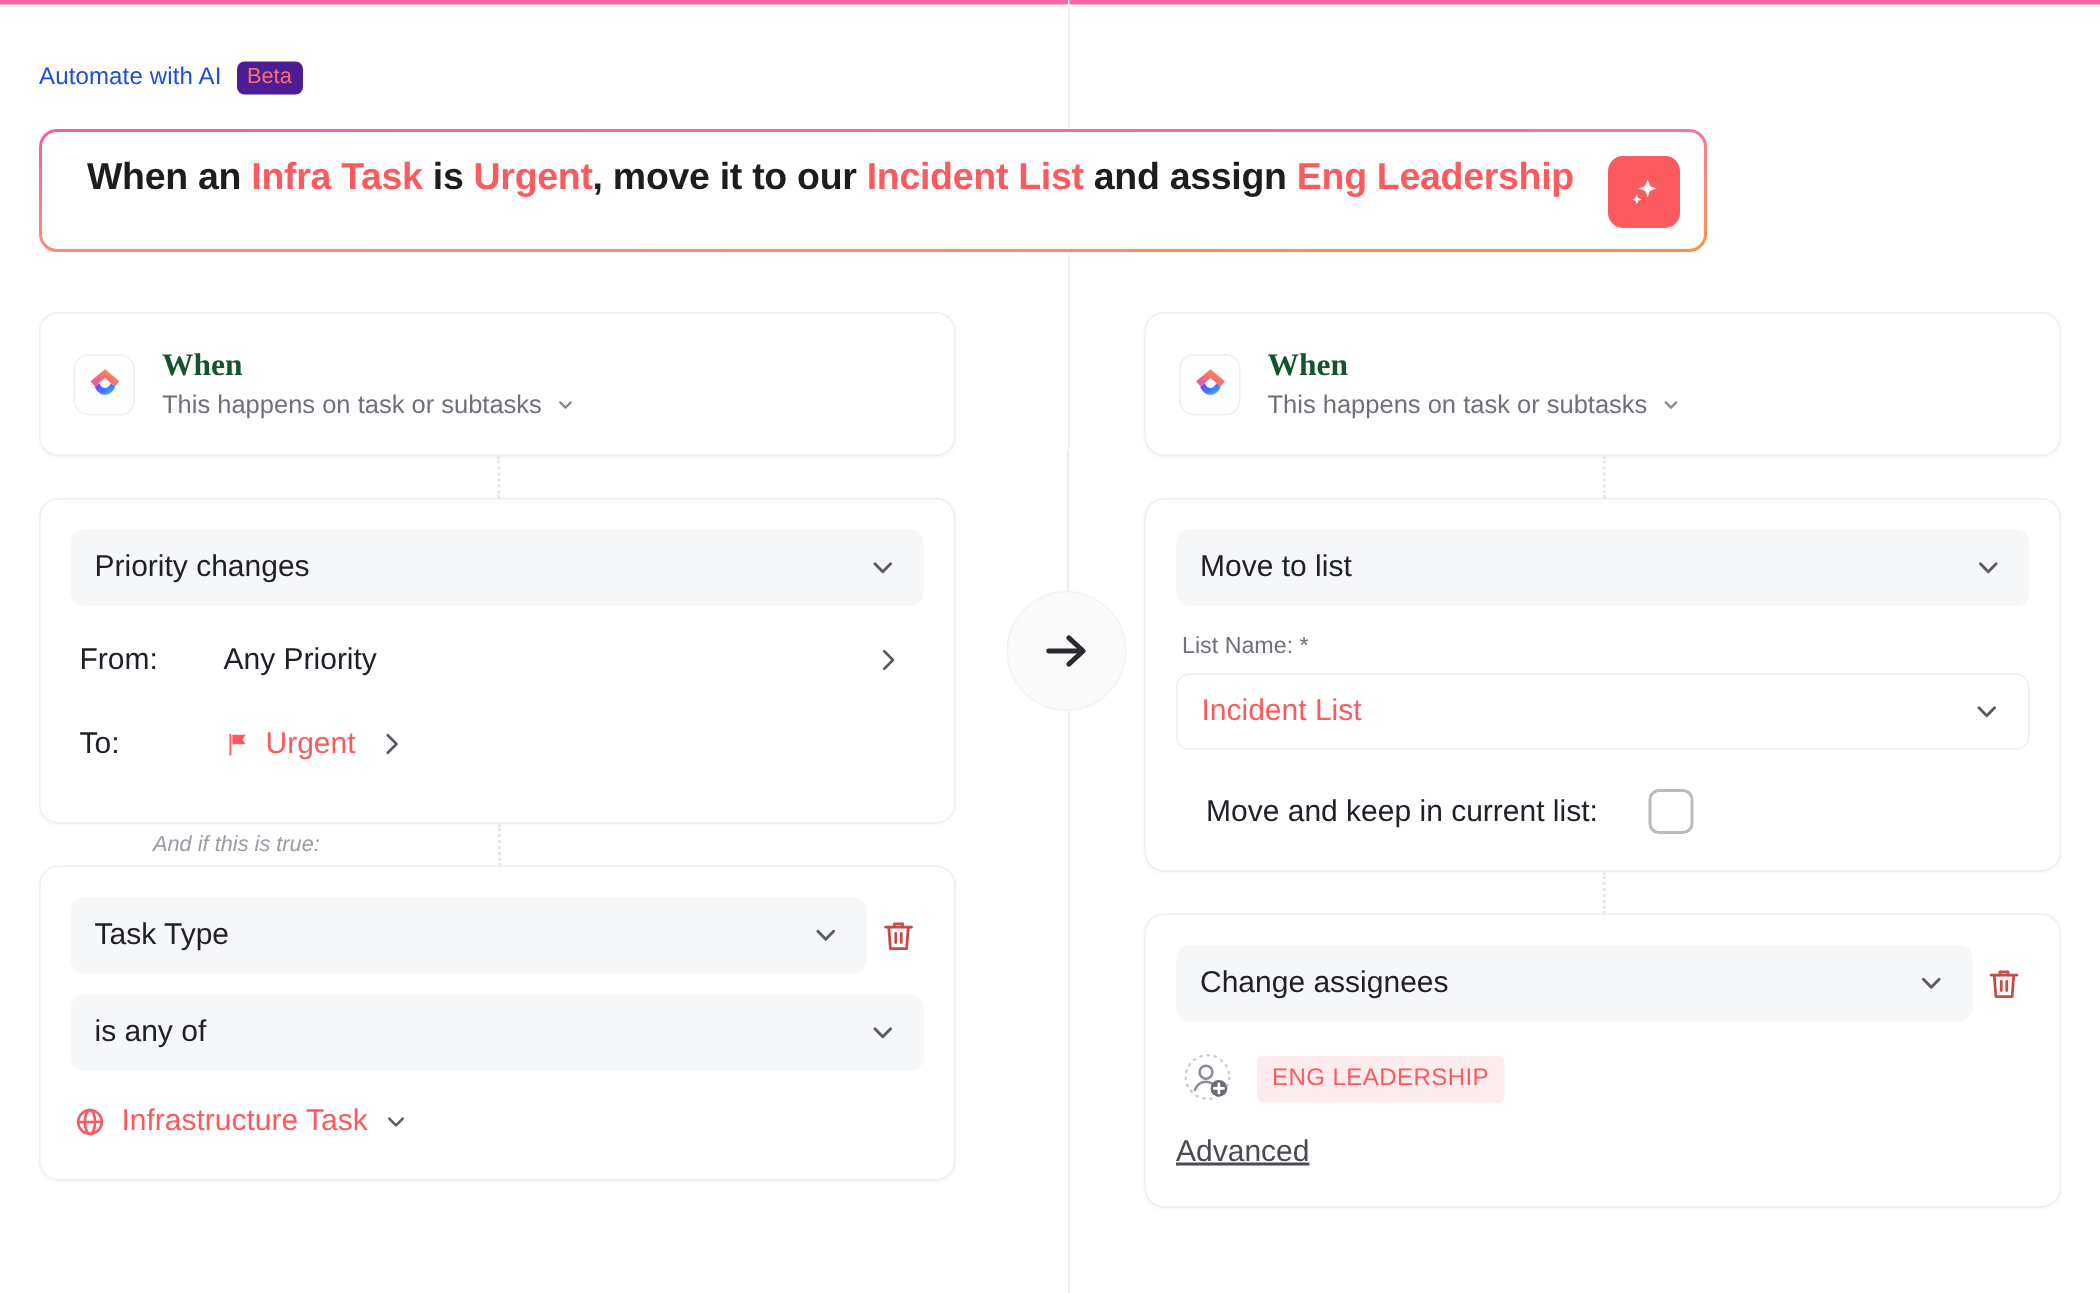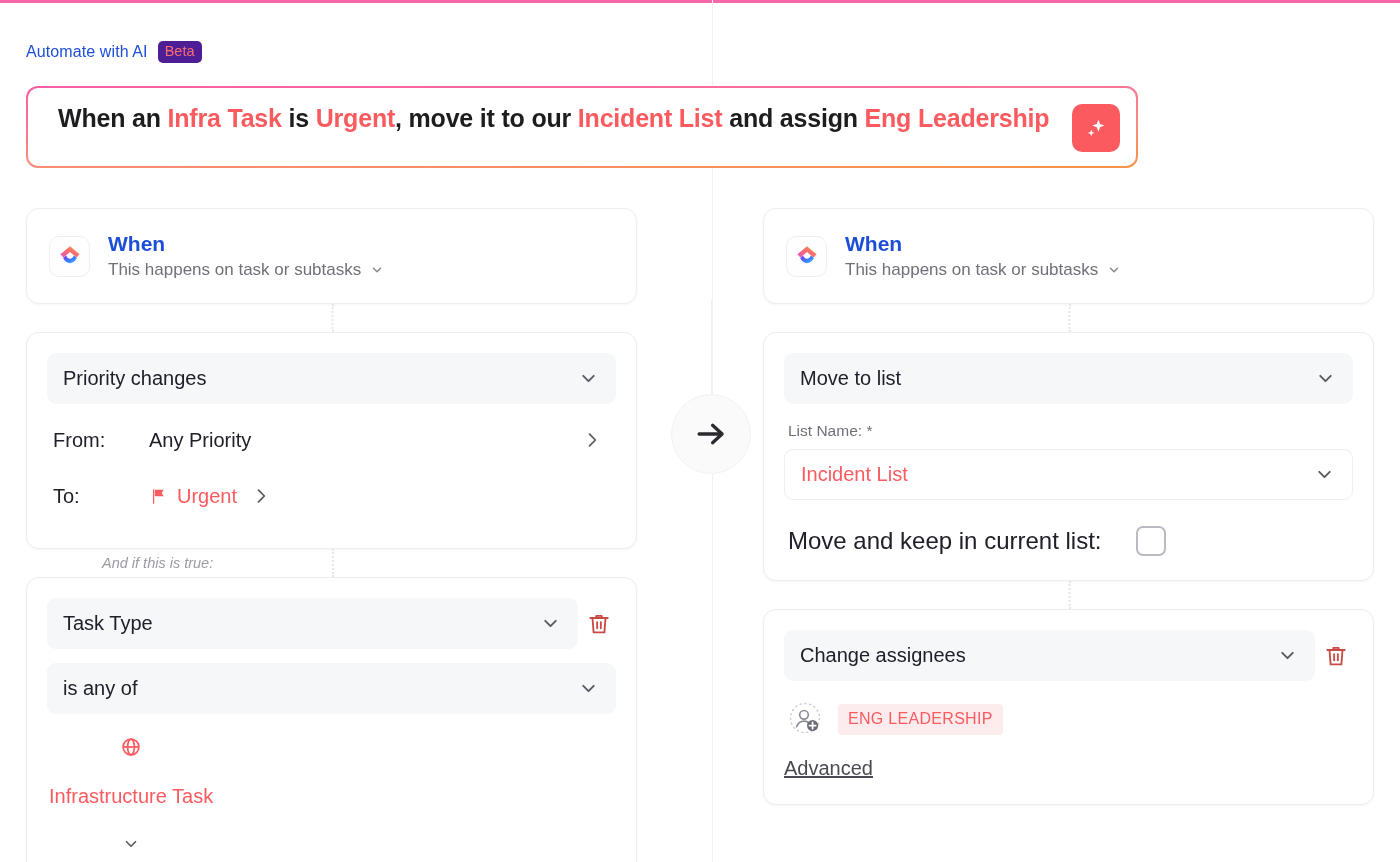--- a/index.html
+++ b/index.html
@@ -142,22 +142,23 @@
     background: #fefefe;
     display: flex;
     align-items: center;
     justify-content: center;
     flex: 0 0 auto;
   }
   .when-body { display: flex; flex-direction: column; gap: 5px; }
   .when-title {
     font-size: 21px;
     font-weight: bold;
-    color: #1d4ed8;
+    color: #14532d;
     line-height: 1.12;
+    font-family: Liberation Serif, serif;
   }
   .when-sub {
     display: flex;
     align-items: center;
     gap: 9px;
     font-size: 17px;
     color: #70707a;
   }
 
   
@@ -240,43 +241,43 @@
     border: none;
     cursor: pointer;
     flex: 0 0 auto;
   }
   .spacer-12 { height: 14px; }
   .spacer-16 { height: 18px; }
 
   .value-chip {
     display: inline-flex;
     align-items: center;
-    gap: 27px;
+    gap: 10px;
     font-size: 20px;
     color: #fb5a5f;
     padding: 4px 2px 4px 2px;
     cursor: pointer;
-    flex-direction: column;
   }
 
   
   .action-card { padding: 20px 20px 24px; }
   .field-label {
     font-size: 15.5px;
     color: #70707a;
     margin: 18px 0 9px 4px;
   }
   .checkbox-row {
     display: flex;
     align-items: center;
     gap: 34px;
     margin-top: 26px;
     padding-left: 4px;
-    font-size: 24px;
+    font-size: 20px;
     color: #20202a;
+    margin-left: 16px;
   }
   .checkbox {
     width: 30px; height: 30px;
     border: 2px solid #b9bbc2;
     border-radius: 7px;
     background: #fff;
     cursor: pointer;
     flex: 0 0 auto;
   }
 

